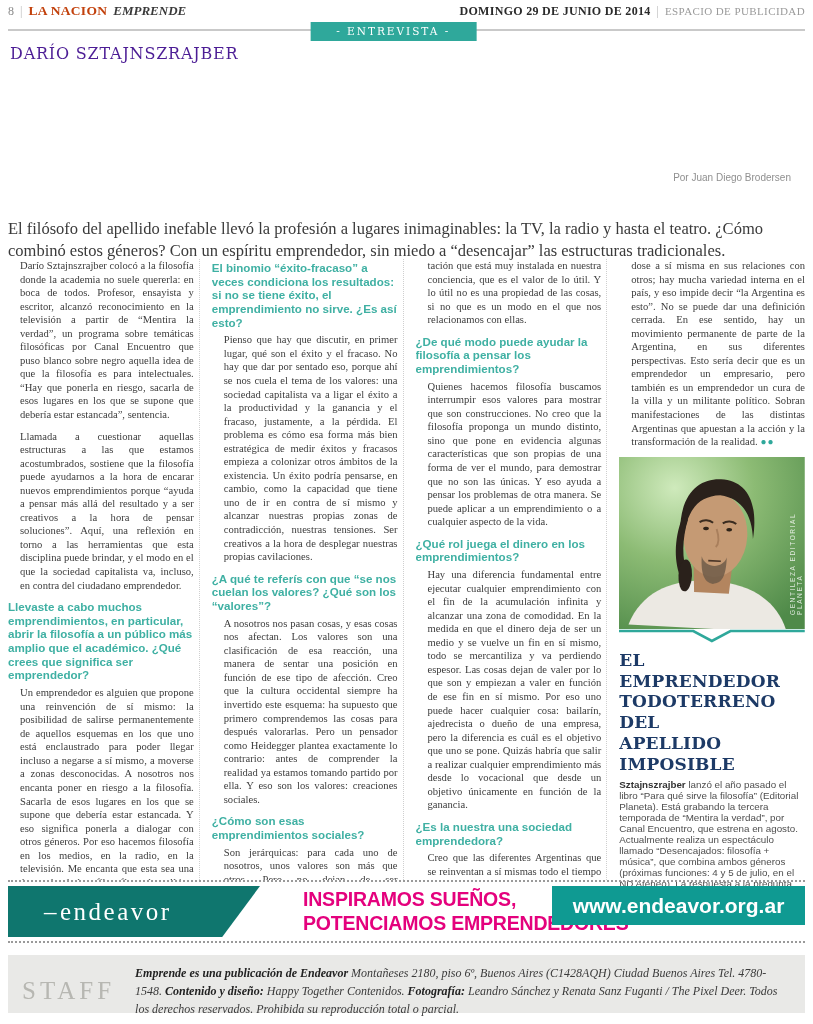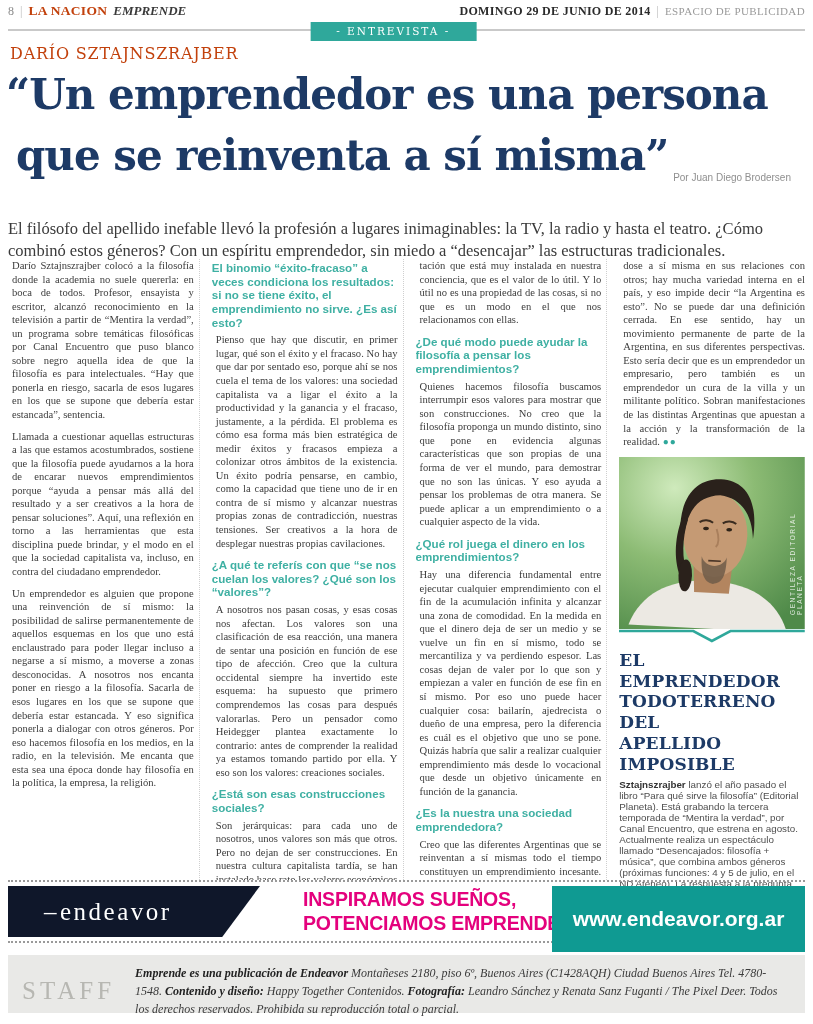--- a/index.html
+++ b/index.html
@@ -13,35 +13,35 @@
   .mh-divider{color:#bbb;font-size:12px;}
   .brand{font-family:"Liberation Serif",serif;font-weight:700;font-size:13.5px;color:#c2410c;letter-spacing:.3px;}
   .brand-suffix{font-family:"Liberation Serif",serif;font-style:italic;font-weight:700;font-size:13px;color:#3a3a3a;}
   .mh-date{font-family:"Liberation Serif",serif;font-weight:700;font-size:12px;color:#2b2b2b;letter-spacing:.3px;}
   .mh-label{font-family:"Liberation Serif",serif;font-size:11px;color:#9a9a9a;letter-spacing:.4px;}
 
   .top-rule{position:absolute;top:29px;left:8px;right:8px;border-top:2px solid #c9c9c9;}
   .badge{position:absolute;top:22px;left:50%;transform:translateX(-58%);background:#2fa89b;color:#fff;
          font-family:"DejaVu Serif",serif;font-size:10.5px;letter-spacing:2px;padding:3px 26px 4px;}
 
-  .kicker{position:absolute;top:44px;left:10px;font-family:"DejaVu Serif",serif;font-size:16px;color:#c2410c;letter-spacing:.8px;}
+  .kicker{position:absolute;top:44px;left:10px;font-family:"DejaVu Serif",serif;font-size:16px;color:#4c1d95;letter-spacing:.8px;}
 
   
   .headline{position:absolute;top:64px;left:6px;width:802px;font-family:"DejaVu Serif",serif;
             font-weight:700;color:#1d3a66;font-size:42px;line-height:61px;letter-spacing:-1px;}
   .headline .hl2{padding-left:10px;}
   .byline{position:absolute;top:172px;right:22px;font-family:"Liberation Sans",sans-serif;font-size:10px;color:#8f8f8f;}
 
   .lede{position:absolute;top:201px;left:8px;width:794px;font-size:16.5px;line-height:22px;color:#3a3a3a;}
 
   
   .columns{position:absolute;top:259px;left:8px;right:8px;height:621px;display:flex;gap:12px;}
   .col{flex:1 1 0;overflow:hidden;}
   .col.sep{border-right:1px dotted #cfcfcf;padding-right:5px;}
-  .bodytext{font-size:10.6px;line-height:1.28;text-align:justify;margin:0 0 8px 4px;color:#3c3c3c;}
+  .bodytext{font-size:10.6px;line-height:1.28;text-align:justify;margin:0 0 8px 12px;color:#3c3c3c;}
   .question{font-family:"Liberation Sans",sans-serif;font-weight:700;font-size:11.6px;line-height:1.18;
             color:#3fb0a3;margin:8px 0 4px 0;}
   .question.first{margin-top:2px;}
   .end-mark{color:#2fa89b;font-size:10px;letter-spacing:1px;}
 
   
   .col4{overflow:visible;}
   .photo{position:relative;width:100%;height:172px;margin:4px 0 0 0;}
   .photo svg{display:block;width:100%;height:100%;}
   .photo-credit{position:absolute;top:18px;right:2px;height:140px;writing-mode:vertical-rl;transform:rotate(180deg);
@@ -53,27 +53,27 @@
   .sidebar-text b{color:#333;}
   .sidebar-rule{border:none;border-top:3px solid #2fa89b;margin:9px 0 0 0;}
 
   
   .dotted{position:absolute;left:8px;right:8px;border-top:2px dotted #9a9a9a;}
   .dotted.d1{top:880px;}
   .dotted.d2{top:941px;}
 
   
   .banner{position:absolute;top:886px;left:8px;right:8px;height:51px;}
-  .logo-box{position:absolute;left:0;top:0;width:252px;height:51px;background:#0f172a;
+  .logo-box{position:absolute;left:0;top:0;width:252px;height:51px;background:#0f766e;
             clip-path:polygon(0 0,100% 0,85% 100%,0 100%);display:flex;align-items:center;}
   .logo-text{font-family:"Liberation Serif",serif;color:#fff;font-size:25px;letter-spacing:2.5px;padding-left:36px;}
   .logo-text::before{content:"‒";margin-right:1px;}
   .slogan{position:absolute;left:295px;top:1px;font-family:"Liberation Sans",sans-serif;font-weight:700;
           color:#e4017d;font-size:19.5px;line-height:24px;letter-spacing:-.2px;}
-  .web-box{position:absolute;right:0;top:0;width:253px;height:66px;background:#0f9a92;color:#fff;
+  .web-box{position:absolute;right:0;top:0;width:253px;height:39px;background:#0f9a92;color:#fff;
            display:flex;align-items:center;justify-content:center;font-family:"Liberation Sans",sans-serif;
            font-weight:700;font-size:21px;}
 
   
   .staff{position:absolute;top:955px;left:8px;right:8px;height:58px;background:#e9e9e7;
          display:flex;align-items:flex-start;gap:20px;padding:9px 14px;box-sizing:border-box;}
   .staff-label{font-family:"Liberation Serif",serif;font-size:25px;color:#b7b7b2;letter-spacing:4px;line-height:1;margin-top:14px;}
   .staff-text{font-family:"Liberation Serif",serif;font-size:12px;line-height:1.5;color:#3b3b3b;margin:0;flex:1;font-style:italic;}
   .staff-text b{color:#222;}
 </style>
@@ -94,42 +94,39 @@
       <span class="mh-divider">|</span>
       <span class="mh-label">ESPACIO DE PUBLICIDAD</span>
     </div>
   </div>
 
   <div class="top-rule"></div>
   <div class="badge">- ENTREVISTA -</div>
 
   <div class="kicker">DARÍO SZTAJNSZRAJBER</div>
 
-  <div class="headline">
-    <div class="hl1">“Un emprendedor es una persona</div>
-    <div class="hl2">que se reinventa a sí misma”</div>
-  </div>
   <div class="byline">Por Juan Diego Brodersen</div>
 
   <p class="lede">El filósofo del apellido inefable llevó la profesión a lugares inimaginables: la TV, la radio y hasta el teatro. ¿Cómo combinó estos géneros? Con un espíritu emprendedor, sin miedo a “desencajar” las estructuras tradicionales.</p>
 
   <div class="columns">
 
     <div class="col sep">
       <p class="bodytext">Darío Sztajnszrajber colocó a la filosofía donde la academia no suele quererla: en boca de todos. Profesor, ensayista y escritor, alcanzó reconocimiento en la televisión a partir de “Mentira la verdad”, un programa sobre temáticas filosóficas por Canal Encuentro que puso blanco sobre negro aquella idea de que la filosofía es para intelectuales. “Hay que ponerla en riesgo, sacarla de esos lugares en los que se supone que debería estar estancada”, sentencia.</p>
       <p class="bodytext">Llamada a cuestionar aquellas estructuras a las que estamos acostumbrados, sostiene que la filosofía puede ayudarnos a la hora de encarar nuevos emprendimientos porque “ayuda a pensar más allá del resultado y a ser creativos a la hora de pensar soluciones”. Aquí, una reflexión en torno a las herramientas que esta disciplina puede brindar, y el modo en el que la sociedad capitalista va, incluso, en contra del ciudadano emprendedor.</p>
+      <p class="question">Llevaste a cabo muchos emprendimientos, en particular, abrir la filosofía a un público más amplio que el académico. ¿Qué crees que significa ser emprendedor?</p>
       <p class="bodytext">Un emprendedor es alguien que propone una reinvención de sí mismo: la posibilidad de salirse permanentemente de aquellos esquemas en los que uno está enclaustrado para poder llegar incluso a negarse a sí mismo, a moverse a zonas desconocidas. A nosotros nos encanta poner en riesgo a la filosofía. Sacarla de esos lugares en los que se supone que debería estar estancada. Y eso significa ponerla a dialogar con otros géneros. Por eso hacemos filosofía en los medios, en la radio, en la televisión. Me encanta que esta sea una época donde hay filosofía en la política, la empresa, la religión.</p>
     </div>
 
     <div class="col sep">
       <p class="question first">El binomio “éxito-fracaso” a veces condiciona los resultados: si no se tiene éxito, el emprendimiento no sirve. ¿Es así esto?</p>
       <p class="bodytext">Pienso que hay que discutir, en primer lugar, qué son el éxito y el fracaso. No hay que dar por sentado eso, porque ahí se nos cuela el tema de los valores: una sociedad capitalista va a ligar el éxito a la productividad y la ganancia y el fracaso, justamente, a la pérdida. El problema es cómo esa forma más bien estratégica de medir éxitos y fracasos empieza a colonizar otros ámbitos de la existencia. Un éxito podría pensarse, en cambio, como la capacidad que tiene uno de ir en contra de sí mismo y alcanzar nuestras propias zonas de contradicción, nuestras tensiones. Ser creativos a la hora de desplegar nuestras propias cavilaciones.</p>
       <p class="question">¿A qué te referís con que “se nos cuelan los valores? ¿Qué son los “valores”?</p>
       <p class="bodytext">A nosotros nos pasan cosas, y esas cosas nos afectan. Los valores son una clasificación de esa reacción, una manera de sentar una posición en función de ese tipo de afección. Creo que la cultura occidental siempre ha invertido este esquema: ha supuesto que primero comprendemos las cosas para después valorarlas. Pero un pensador como Heidegger plantea exactamente lo contrario: antes de comprender la realidad ya estamos tomando partido por ella. Y eso son los valores: creaciones sociales.</p>
-      <p class="question">¿Está son esas construcciones sociales?</p>
+      <p class="question">¿Cómo son esas emprendimientos sociales?</p>
       <p class="bodytext">Son jerárquicas: para cada uno de nosotros, unos valores son más que otros. Pero no dejan de ser construcciones. En nuestra cultura capitalista tardía, se han instalado hace rato los valores económicos como los predominantes, y el valor económico es una manifes-</p>
     </div>
 
     <div class="col sep">
       <p class="bodytext">tación que está muy instalada en nuestra conciencia, que es el valor de lo útil. Y lo útil no es una propiedad de las cosas, si no que es un modo en el que nos relacionamos con ellas.</p>
       <p class="question">¿De qué modo puede ayudar la filosofía a pensar los emprendimientos?</p>
       <p class="bodytext">Quienes hacemos filosofía buscamos interrumpir esos valores para mostrar que son construcciones. No creo que la filosofía proponga un mundo distinto, sino que pone en evidencia algunas características que son propias de una forma de ver el mundo, para demostrar que no son las únicas. Y eso ayuda a pensar los problemas de otra manera. Se puede aplicar a un emprendimiento o a cualquier aspecto de la vida.</p>
       <p class="question">¿Qué rol juega el dinero en los emprendimientos?</p>
       <p class="bodytext">Hay una diferencia fundamental entre ejecutar cualquier emprendimiento con el fin de la acumulación infinita y alcanzar una zona de comodidad. En la medida en que el dinero deja de ser un medio y se vuelve un fin en sí mismo, todo se mercantiliza y va perdiendo espesor. Las cosas dejan de valer por lo que son y empiezan a valer en función de ese fin en sí mismo. Por eso uno puede hacer cualquier cosa: bailarín, ajedrecista o dueño de una empresa, pero la diferencia es cuál es el objetivo que uno se pone. Quizás habría que salir a realizar cualquier emprendimiento más desde lo vocacional que desde un objetivo únicamente en función de la ganancia.</p>
       <p class="question">¿Es la nuestra una sociedad emprendedora?</p>

